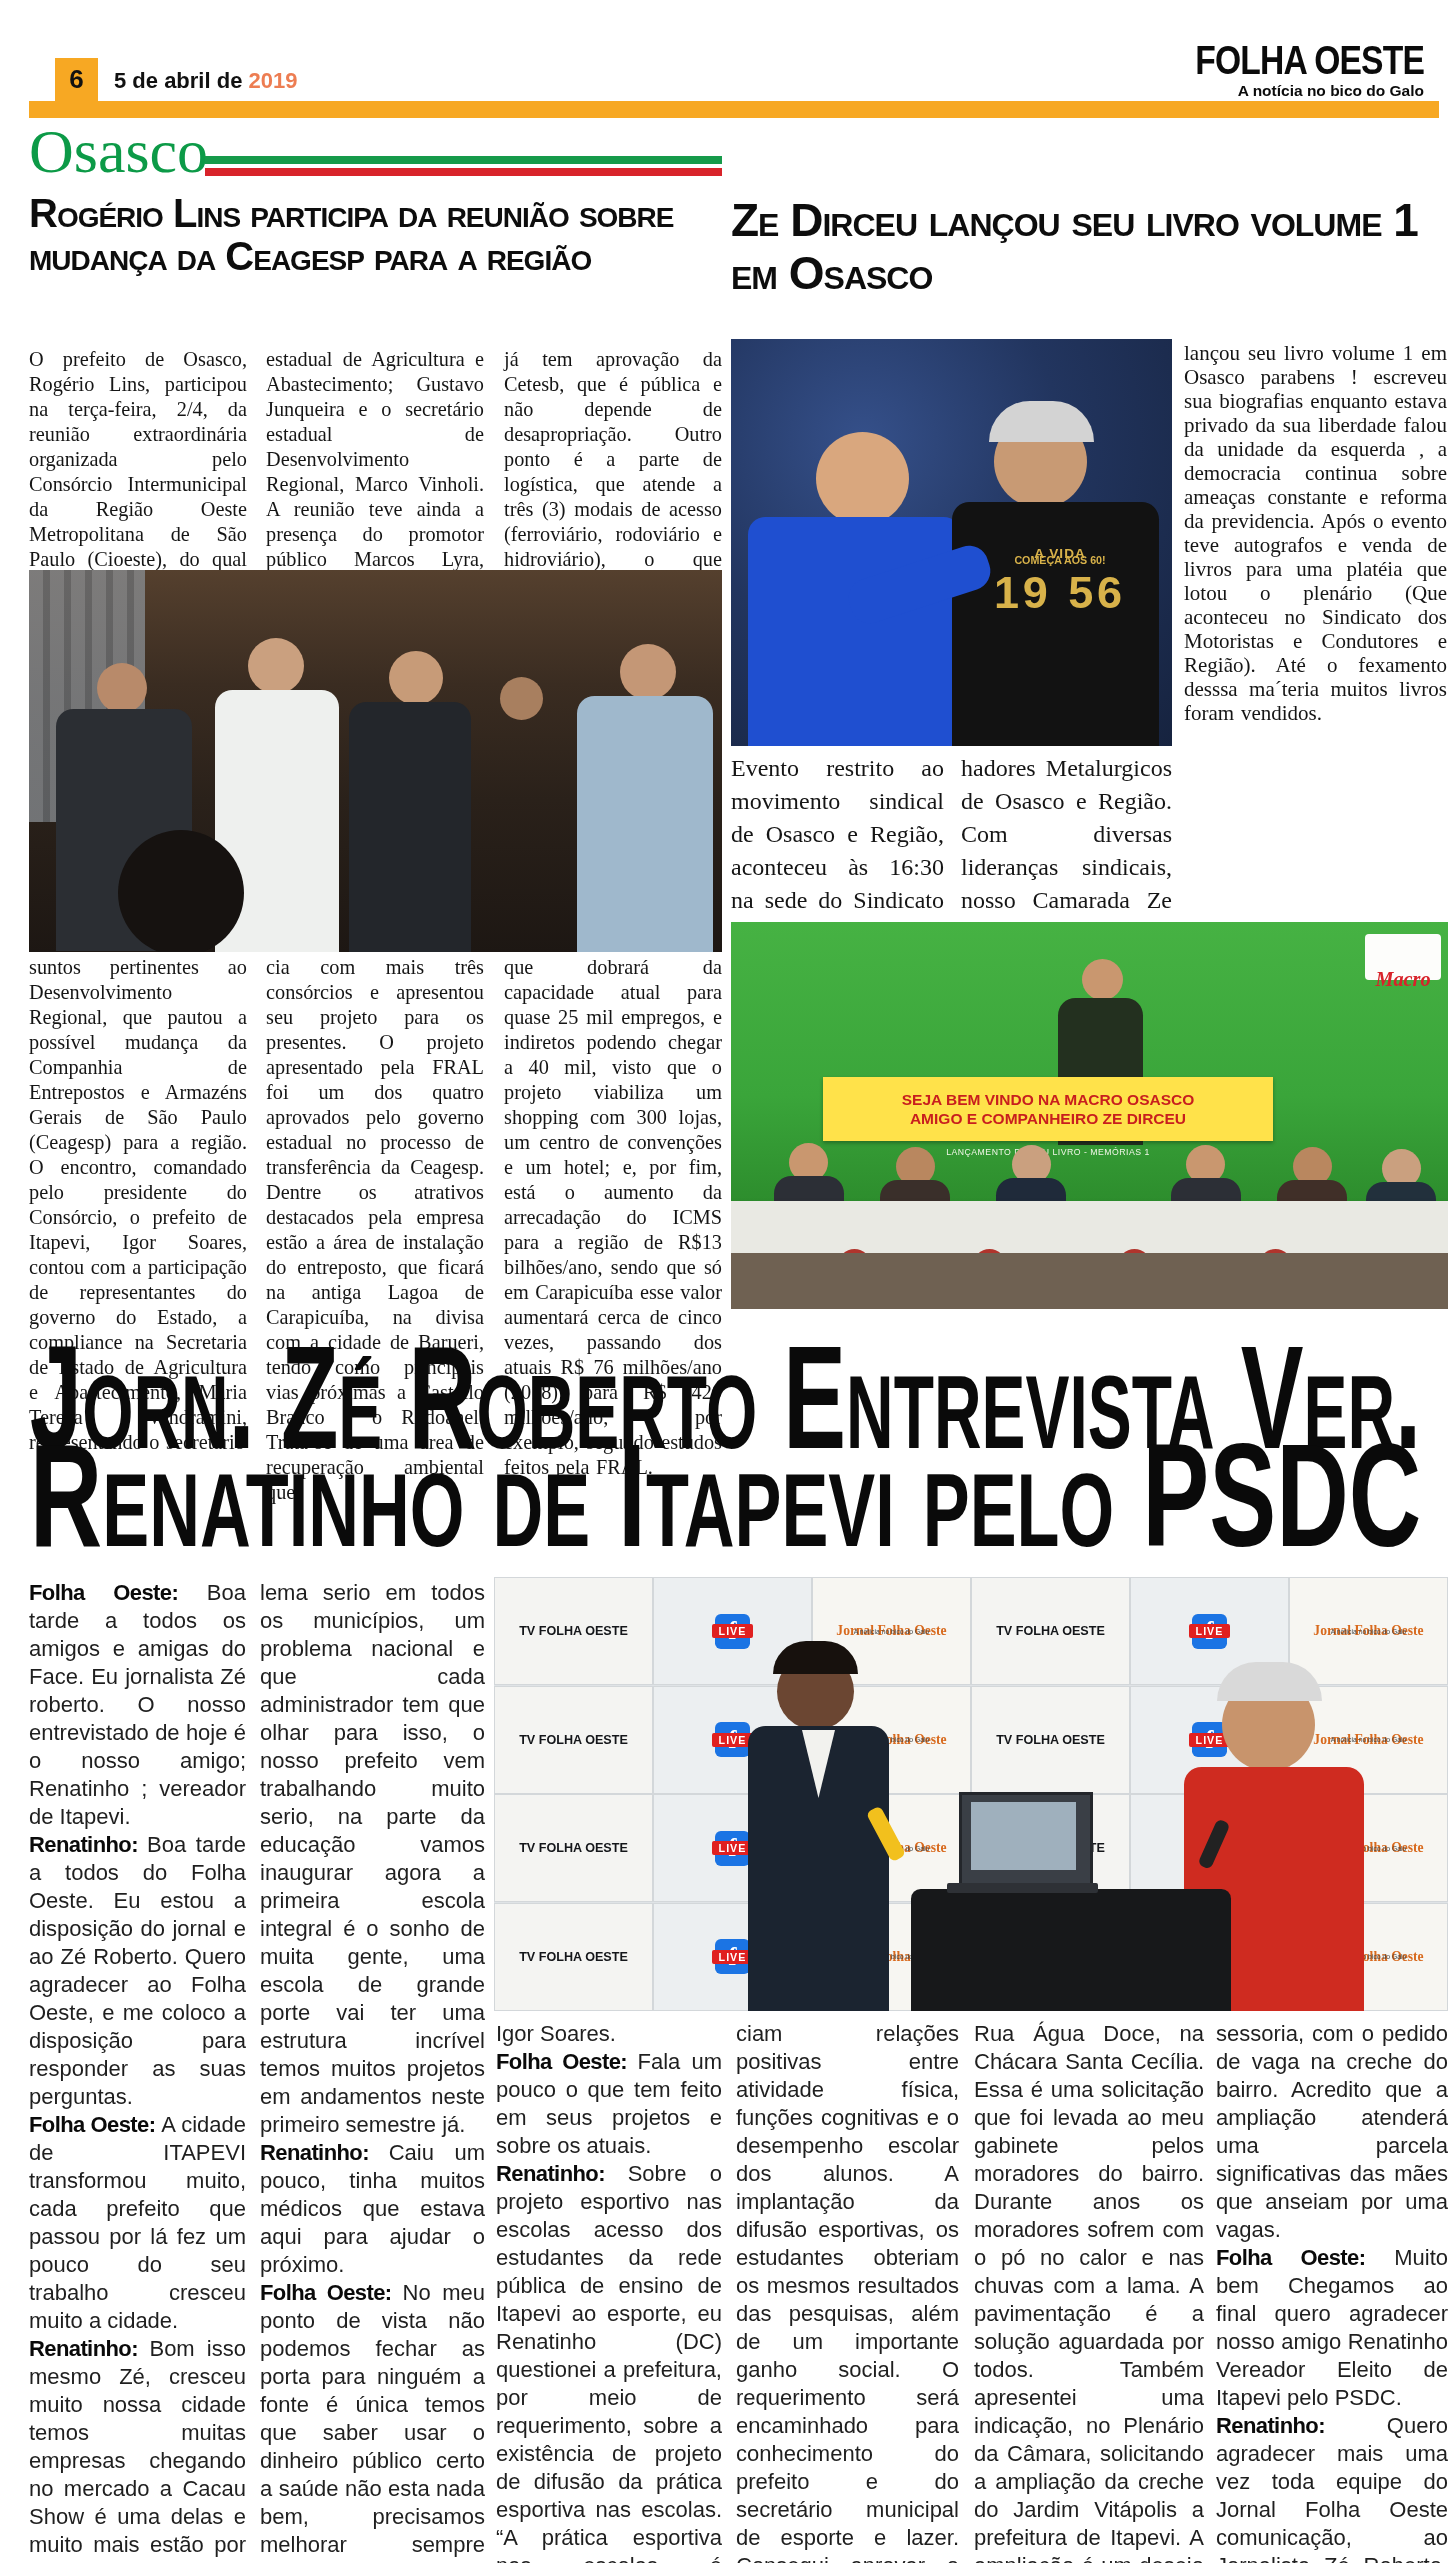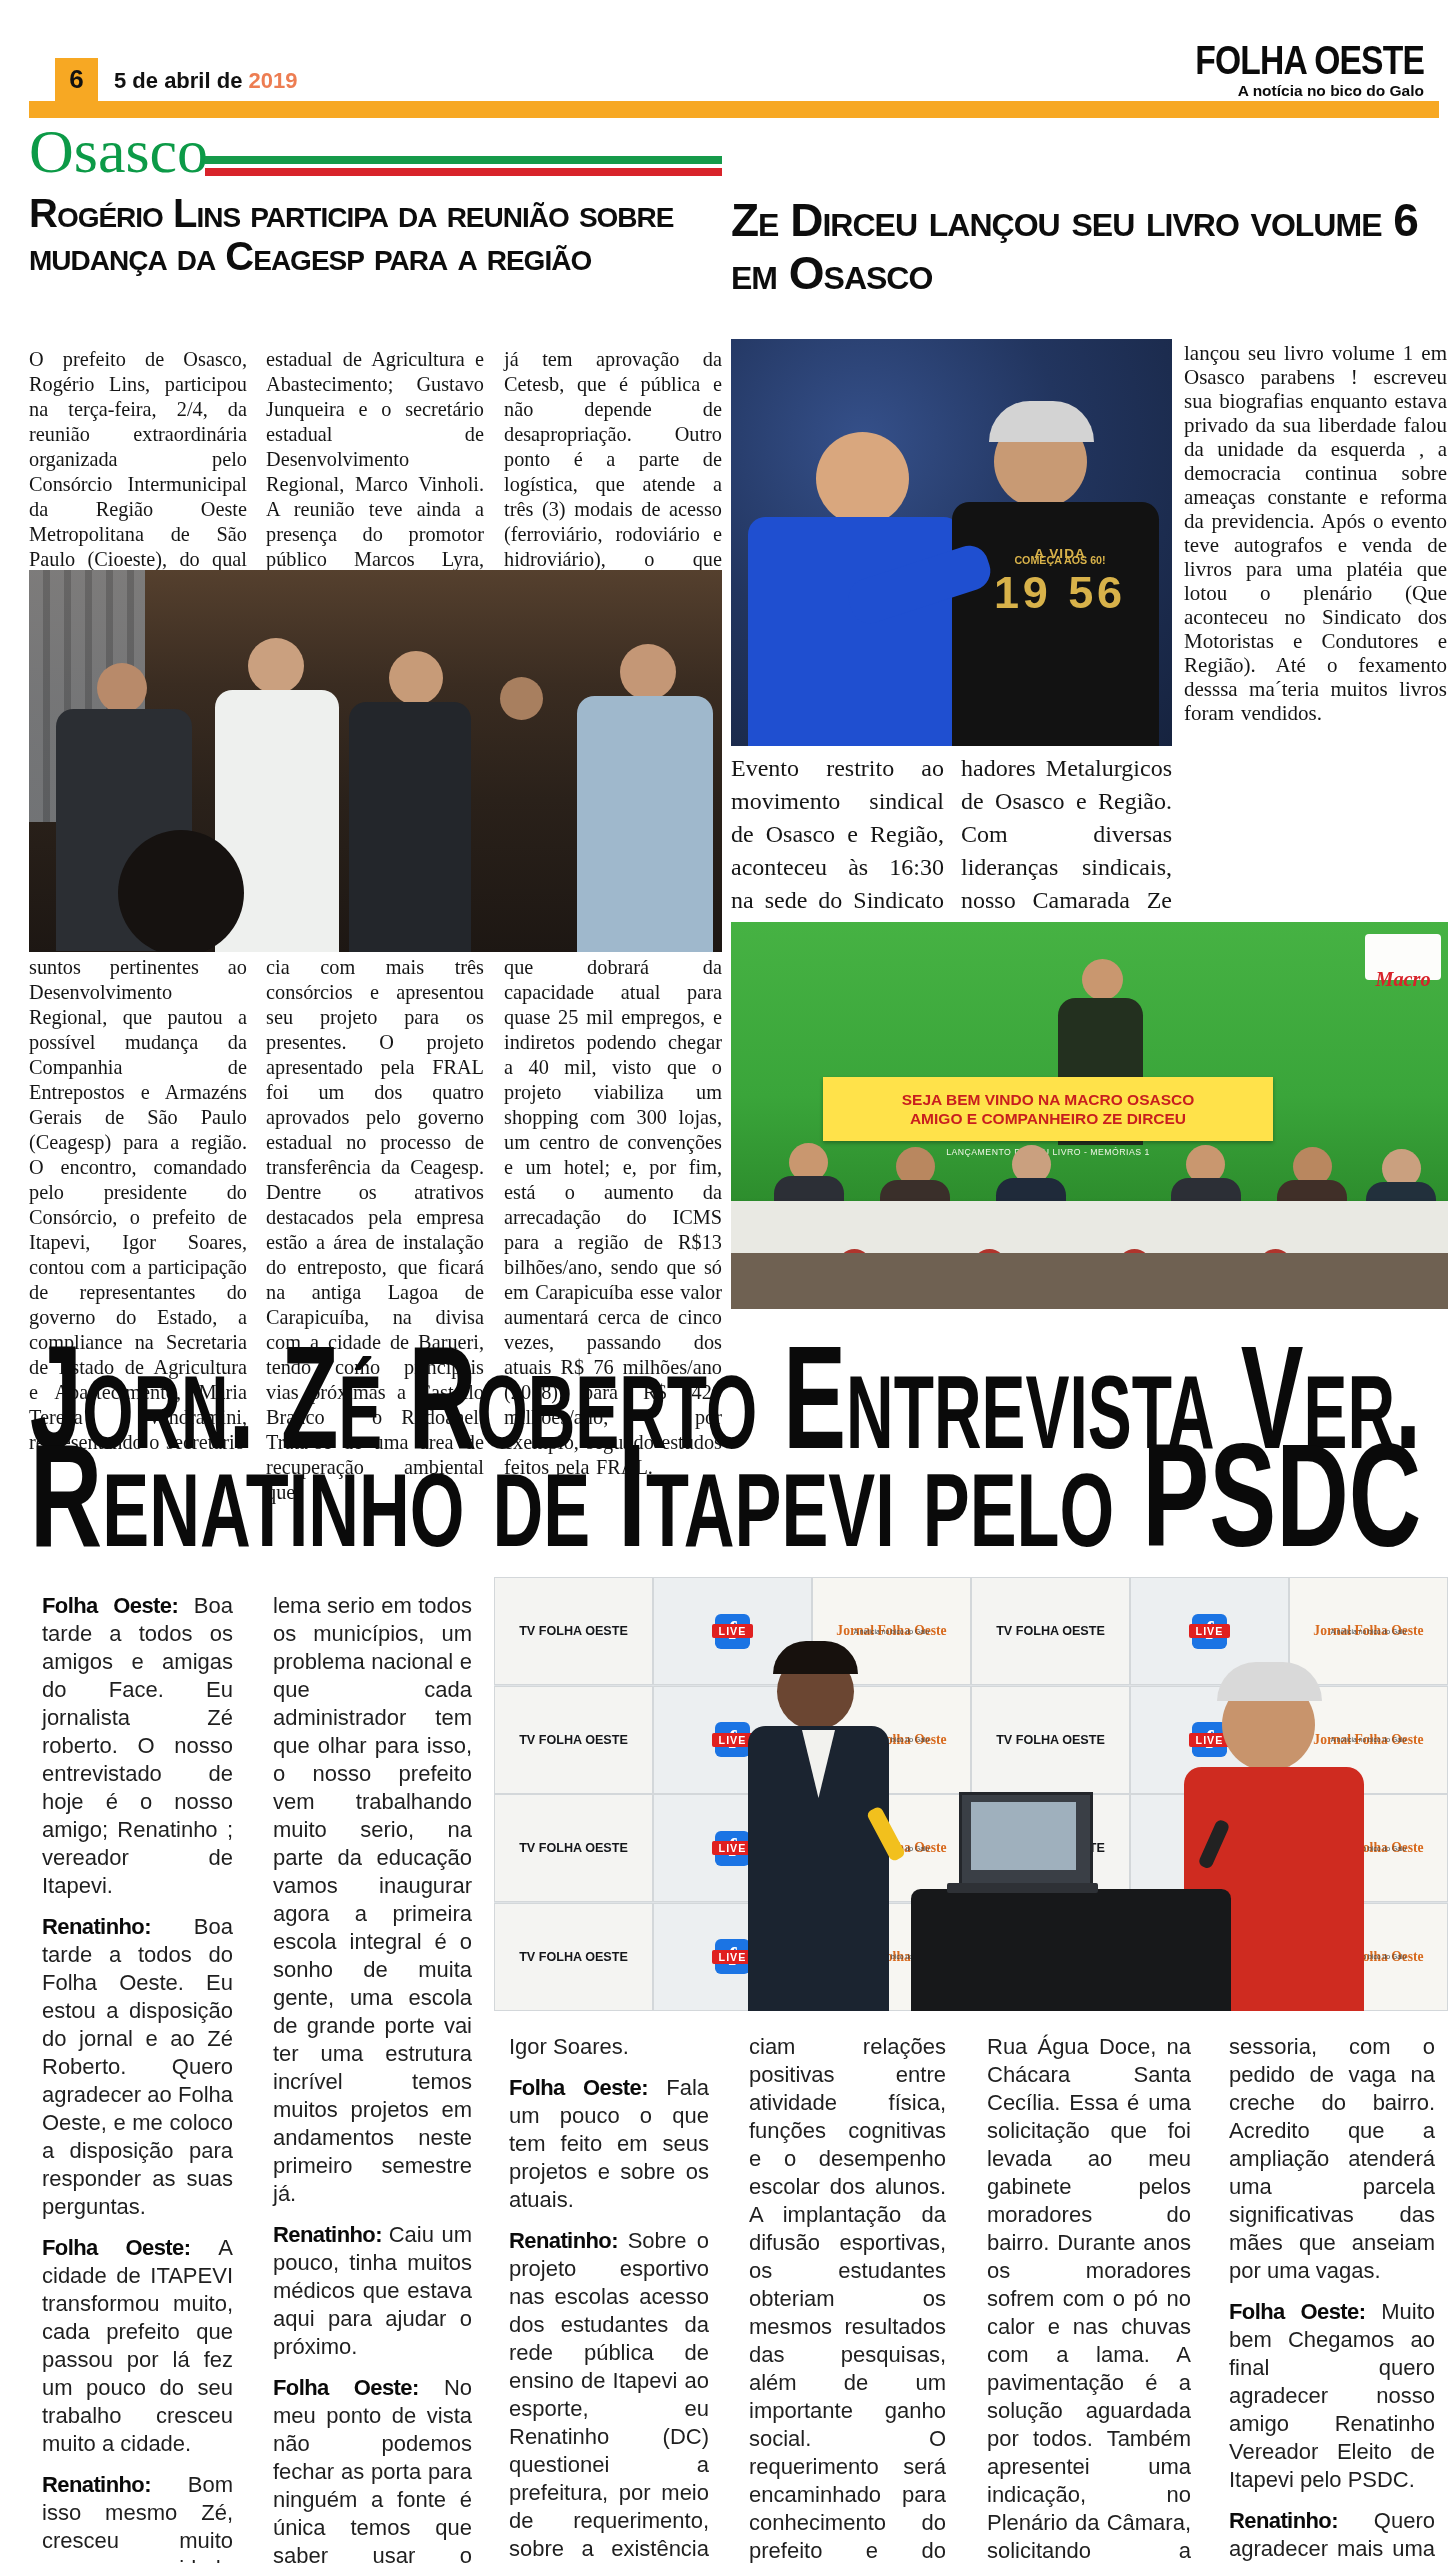--- a/index.html
+++ b/index.html
@@ -113,21 +113,21 @@
   .mic-dark{width:13.6px;height:50px;background:#222;border-radius:5.8px;transform:rotate(24deg);}
 
   
   .big-head{left:29px;top:1345px;}
   .bigline{font-family:"Liberation Sans",sans-serif;font-weight:bold;
     font-variant:small-caps;fill:#0a0a0a;font-size:152px;}
 
   
   .iv-col{font-family:"Liberation Sans",sans-serif;font-size:22px;line-height:28px;
     color:#1f1f1f;}
-  .iv-p{margin:13px;text-align:justify;}
+  .iv-p{margin:0;text-align:justify;}
   .lead{font-weight:bold;letter-spacing:-0.6px;color:#0a0a0a;}
   .colI1{left:29px;top:1579px;width:217px;height:969px;}
   .colI2{left:260px;top:1579px;width:225px;height:969px;}
   .colI3{left:496px;top:2020px;width:226px;height:539px;}
   .colI4{left:736px;top:2020px;width:223px;height:539px;}
   .colI5{left:974px;top:2020px;width:230px;height:539px;}
   .colI6{left:1216px;top:2020px;width:232px;height:539px;}
 </style>
 </head>
 <body>
@@ -164,21 +164,21 @@
     <div class="head" style="left:471px;top:107px;width:43px;height:43px;background:#a87f5f;"></div>
     <div class="head" style="left:591px;top:74px;width:56px;height:56px;background:#c49776;"></div>
     <div class="torso" style="left:548px;top:126px;width:136px;height:256px;background:#9fb8cc;"></div>
     <div class="head" style="left:89px;top:260px;width:126px;height:126px;background:#161210;"></div>
   </div>
 
   <div class="abs col-serif colB1">suntos pertinentes ao Desenvolvimento Regional, que pautou a possível mudança da Companhia de Entrepostos e Armazéns Gerais de São Paulo (Ceagesp) para a região. O encontro, comandado pelo presidente do Consórcio, o prefeito de Itapevi, Igor Soares, contou com a participação de representantes do governo do Estado, a compliance na Secretaria de Estado de Agricultura e Abastecimento, Maria Tereza Vendramini, representando o secretário</div>
   <div class="abs col-serif colB2">cia com mais três consórcios e apresentou seu projeto para os presentes. O projeto apresentado pela FRAL foi um dos quatro aprovados pelo governo estadual no processo de transferência da Ceagesp. Dentre os atrativos destacados pela empresa estão a área de instalação do entreposto, que ficará na antiga Lagoa de Carapicuíba, na divisa com a cidade de Barueri, tendo como principais vias próximas a Castello Branco e o Rodoanel. Trata-se de uma área de recuperação ambiental que</div>
   <div class="abs col-serif colB3">que dobrará da capacidade atual para quase 25 mil empregos, e indiretos podendo chegar a 40 mil, visto que o projeto viabiliza um shopping com 300 lojas, um centro de convenções e um hotel; e, por fim, está o aumento da arrecadação do ICMS para a região de R$13 bilhões/ano, sendo que só em Carapicuíba esse valor aumentará cerca de cinco vezes, passando dos atuais R$ 76 milhões/ano (2018) para R$ 420 milhões/ano, por exemplo, segundo estudos feitos pela FRAL.</div>
 
-  <div class="abs headline hl2">Ze Dirceu lançou seu livro volume 6 em Osasco</div>
+  <div class="abs headline hl2">Ze Dirceu lançou seu livro volume 1 em Osasco</div>
 
   <div class="abs photo photo-dirceu">
     <div class="head" style="left:85px;top:93px;width:93px;height:93px;background:#d9a77e;position:absolute;"></div>
     <div class="torso" style="left:17.4px;top:178px;width:213px;height:229px;background:#1f4fd0;"></div>
     <div class="head" style="left:263px;top:76px;width:93px;height:93px;background:#c89a74;"></div>
     <div style="left:258px;top:62px;width:105px;height:41px;background:#d3d3d3;border-radius:48px 48px 0 0;"></div>
     <div class="torso" style="left:221px;top:163px;width:207px;height:244px;background:#121212;"></div>
     <div style="left:116px;top:223px;width:145px;height:45px;background:#1f4fd0;border-radius:19.4px;transform:rotate(-18deg);"></div>
     <div class="shirt-text st1">A VIDA</div>
     <div class="shirt-text st2">COMEÇA AOS 60!</div>

